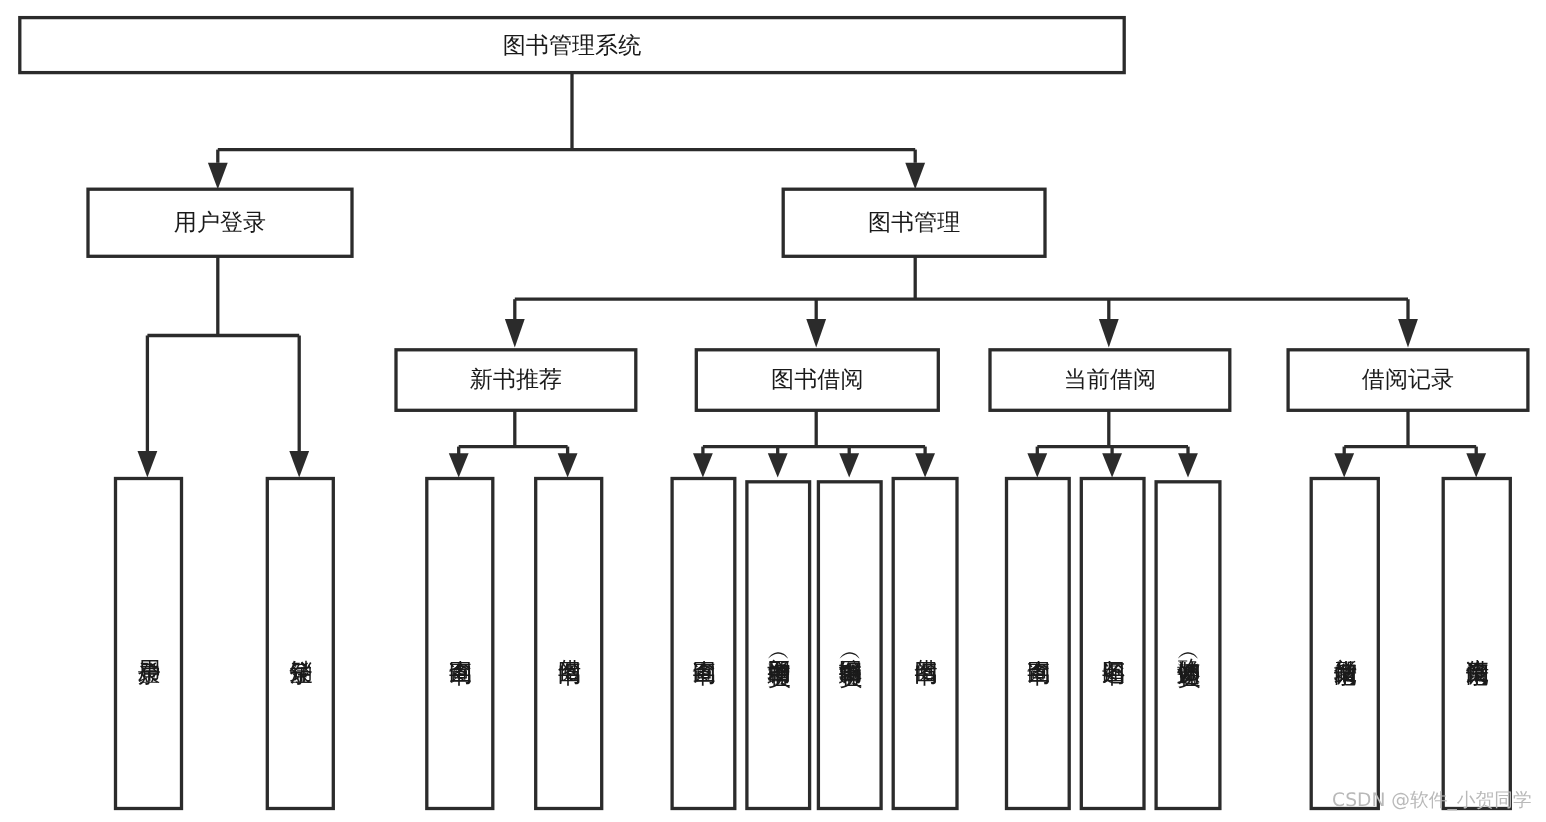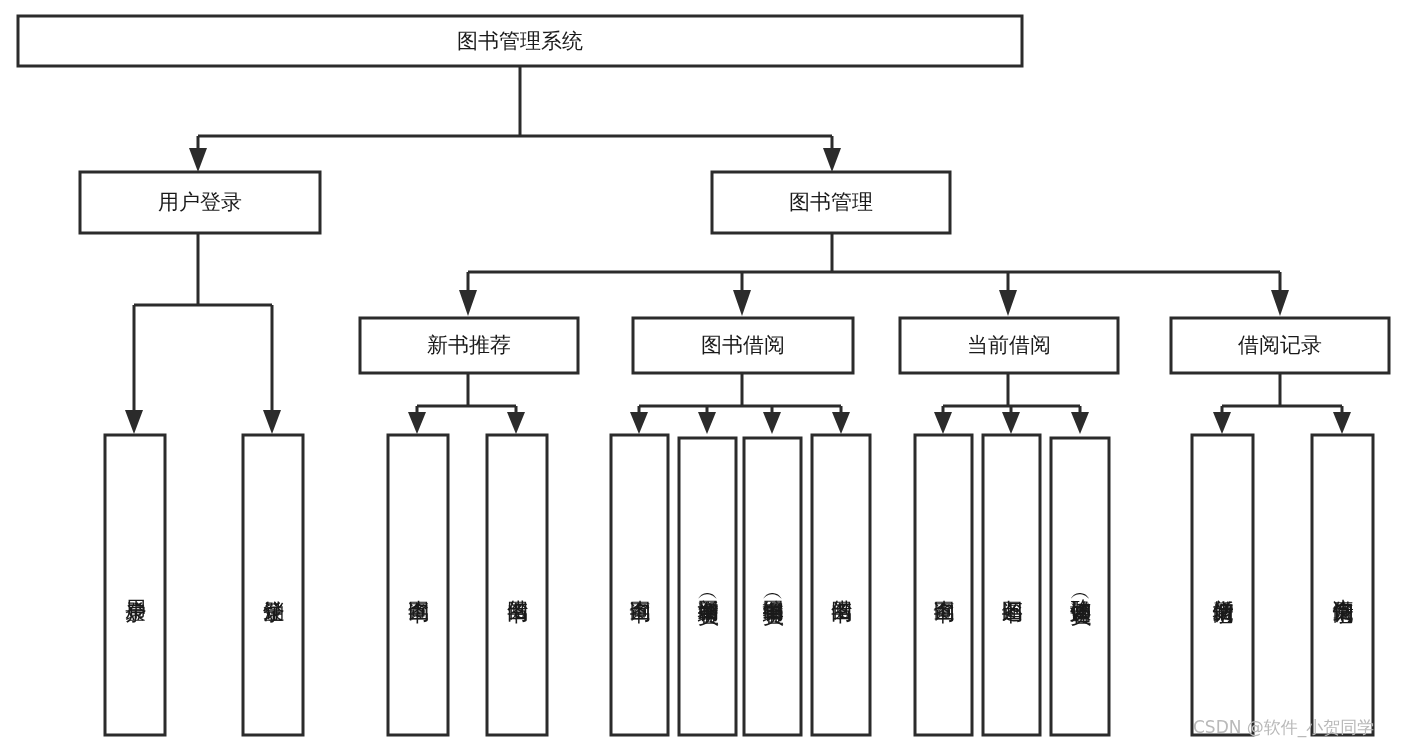--- a/index.html
+++ b/index.html
@@ -193,15 +193,15 @@
   <div class="node-label-v" style="left:744px; top:438px; width:57px; height:297px;">编辑图书（管理员）</div>
   <div class="node-label-v" style="left:812px; top:435px; width:58px; height:300px;">借阅图书</div>
 
   <div class="node-label-v" style="left:915px; top:435px; width:57px; height:300px;">查询图书</div>
   <div class="node-label-v" style="left:983px; top:435px; width:57px; height:300px;">归还图书</div>
   <div class="node-label-v" style="left:1051px; top:438px; width:58px; height:297px;">确认归还（管理员）</div>
 
   <div class="node-label-v" style="left:1192px; top:435px; width:61px; height:300px;">新增借阅记录</div>
   <div class="node-label-v" style="left:1312px; top:435px; width:61px; height:300px;">查询借阅记录</div>
 
-  <div class="watermark" style="left:1193px; top:716px;">CSDN @软件_小贺同学</div>
+  <div class="watermark" style="left:1193px; top:716px;padding-left:18px;">CSDN @软件_小贺同学</div>
 
 </div>
 
 </body></html>

